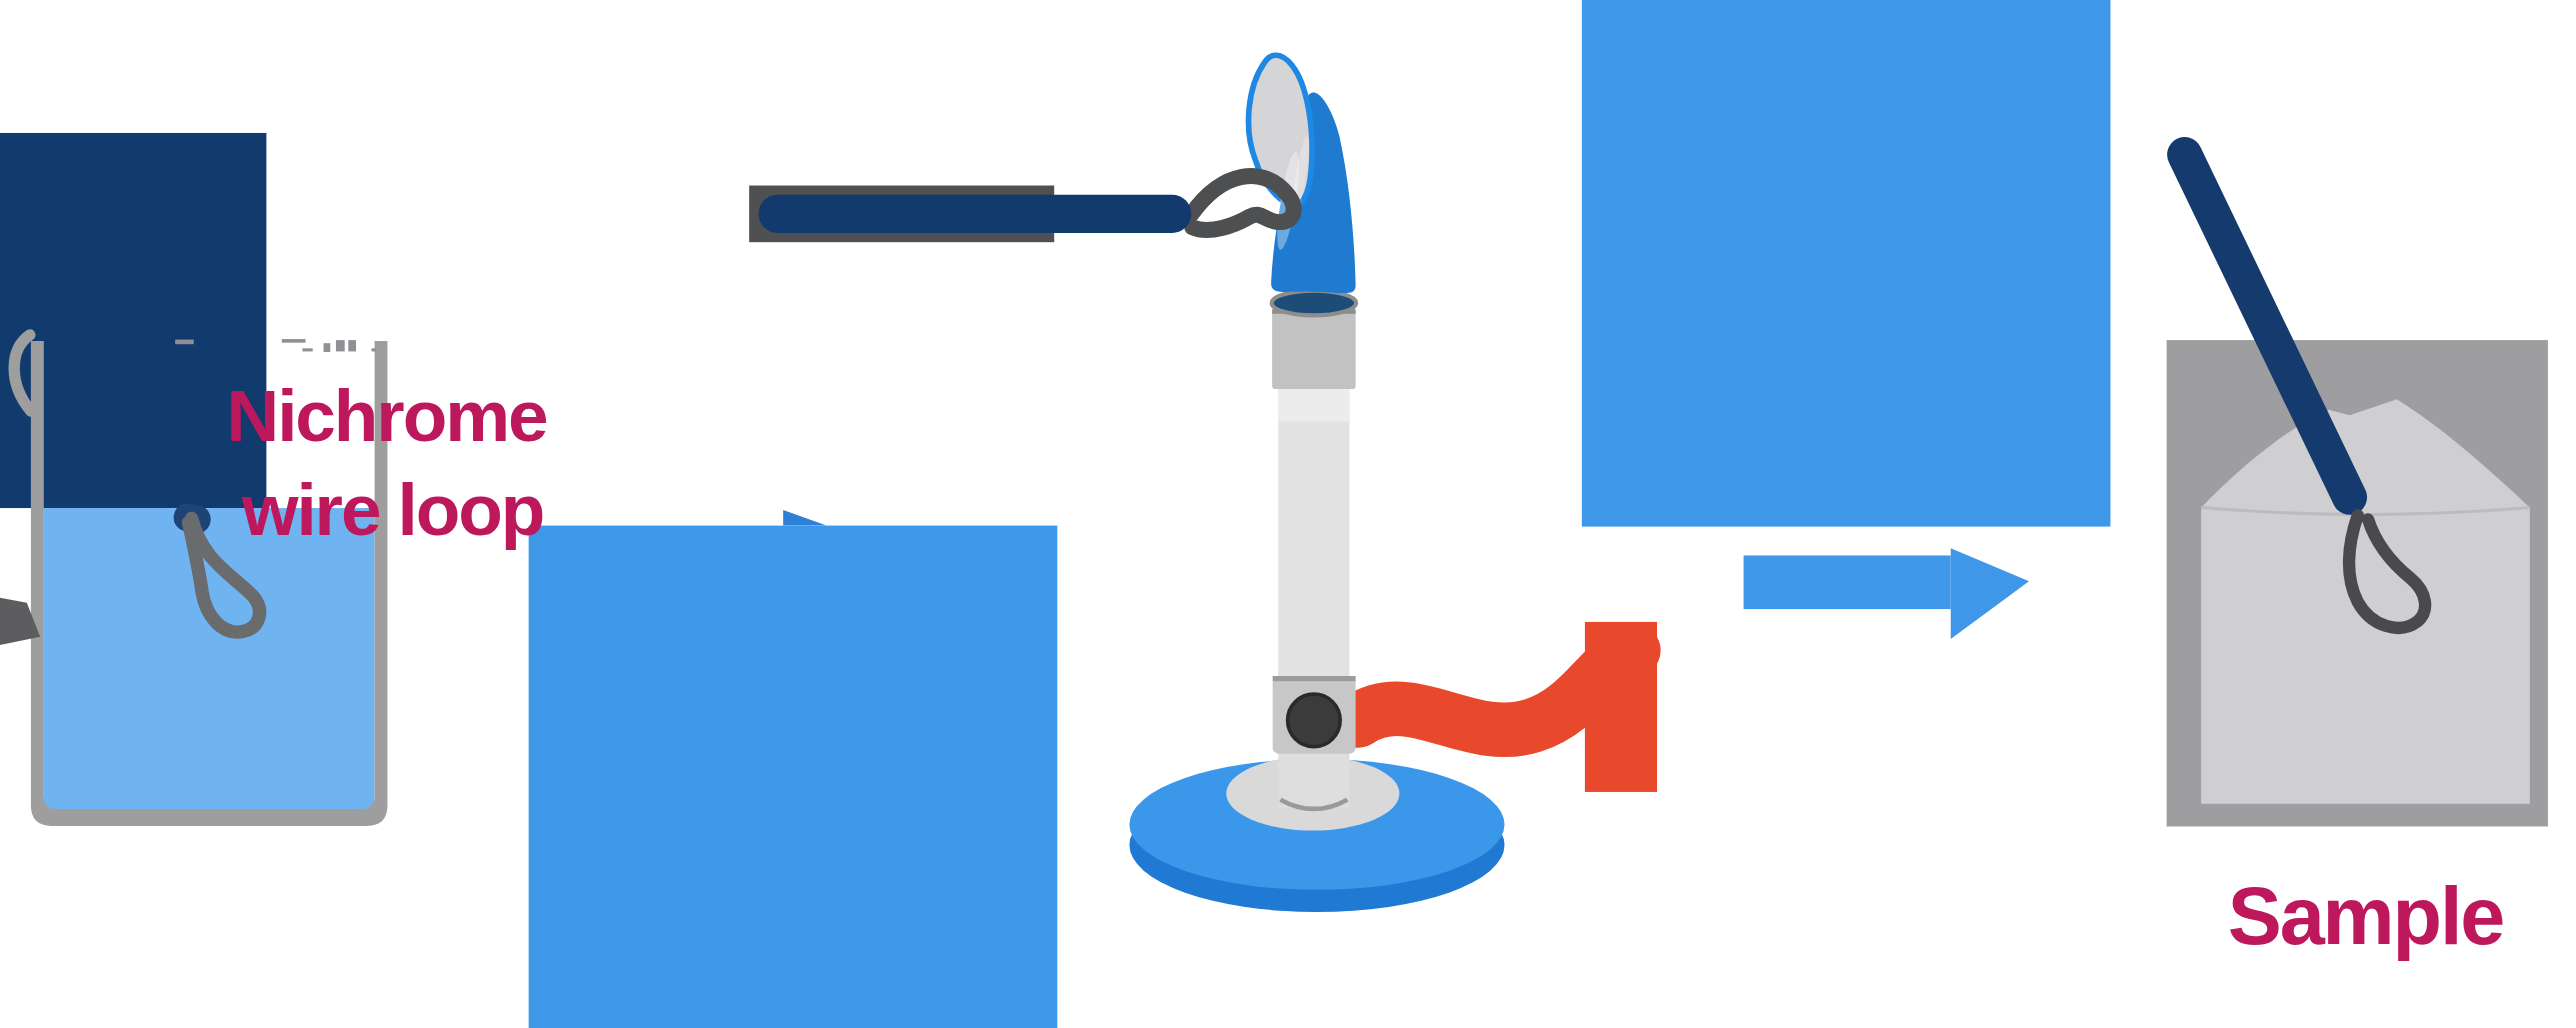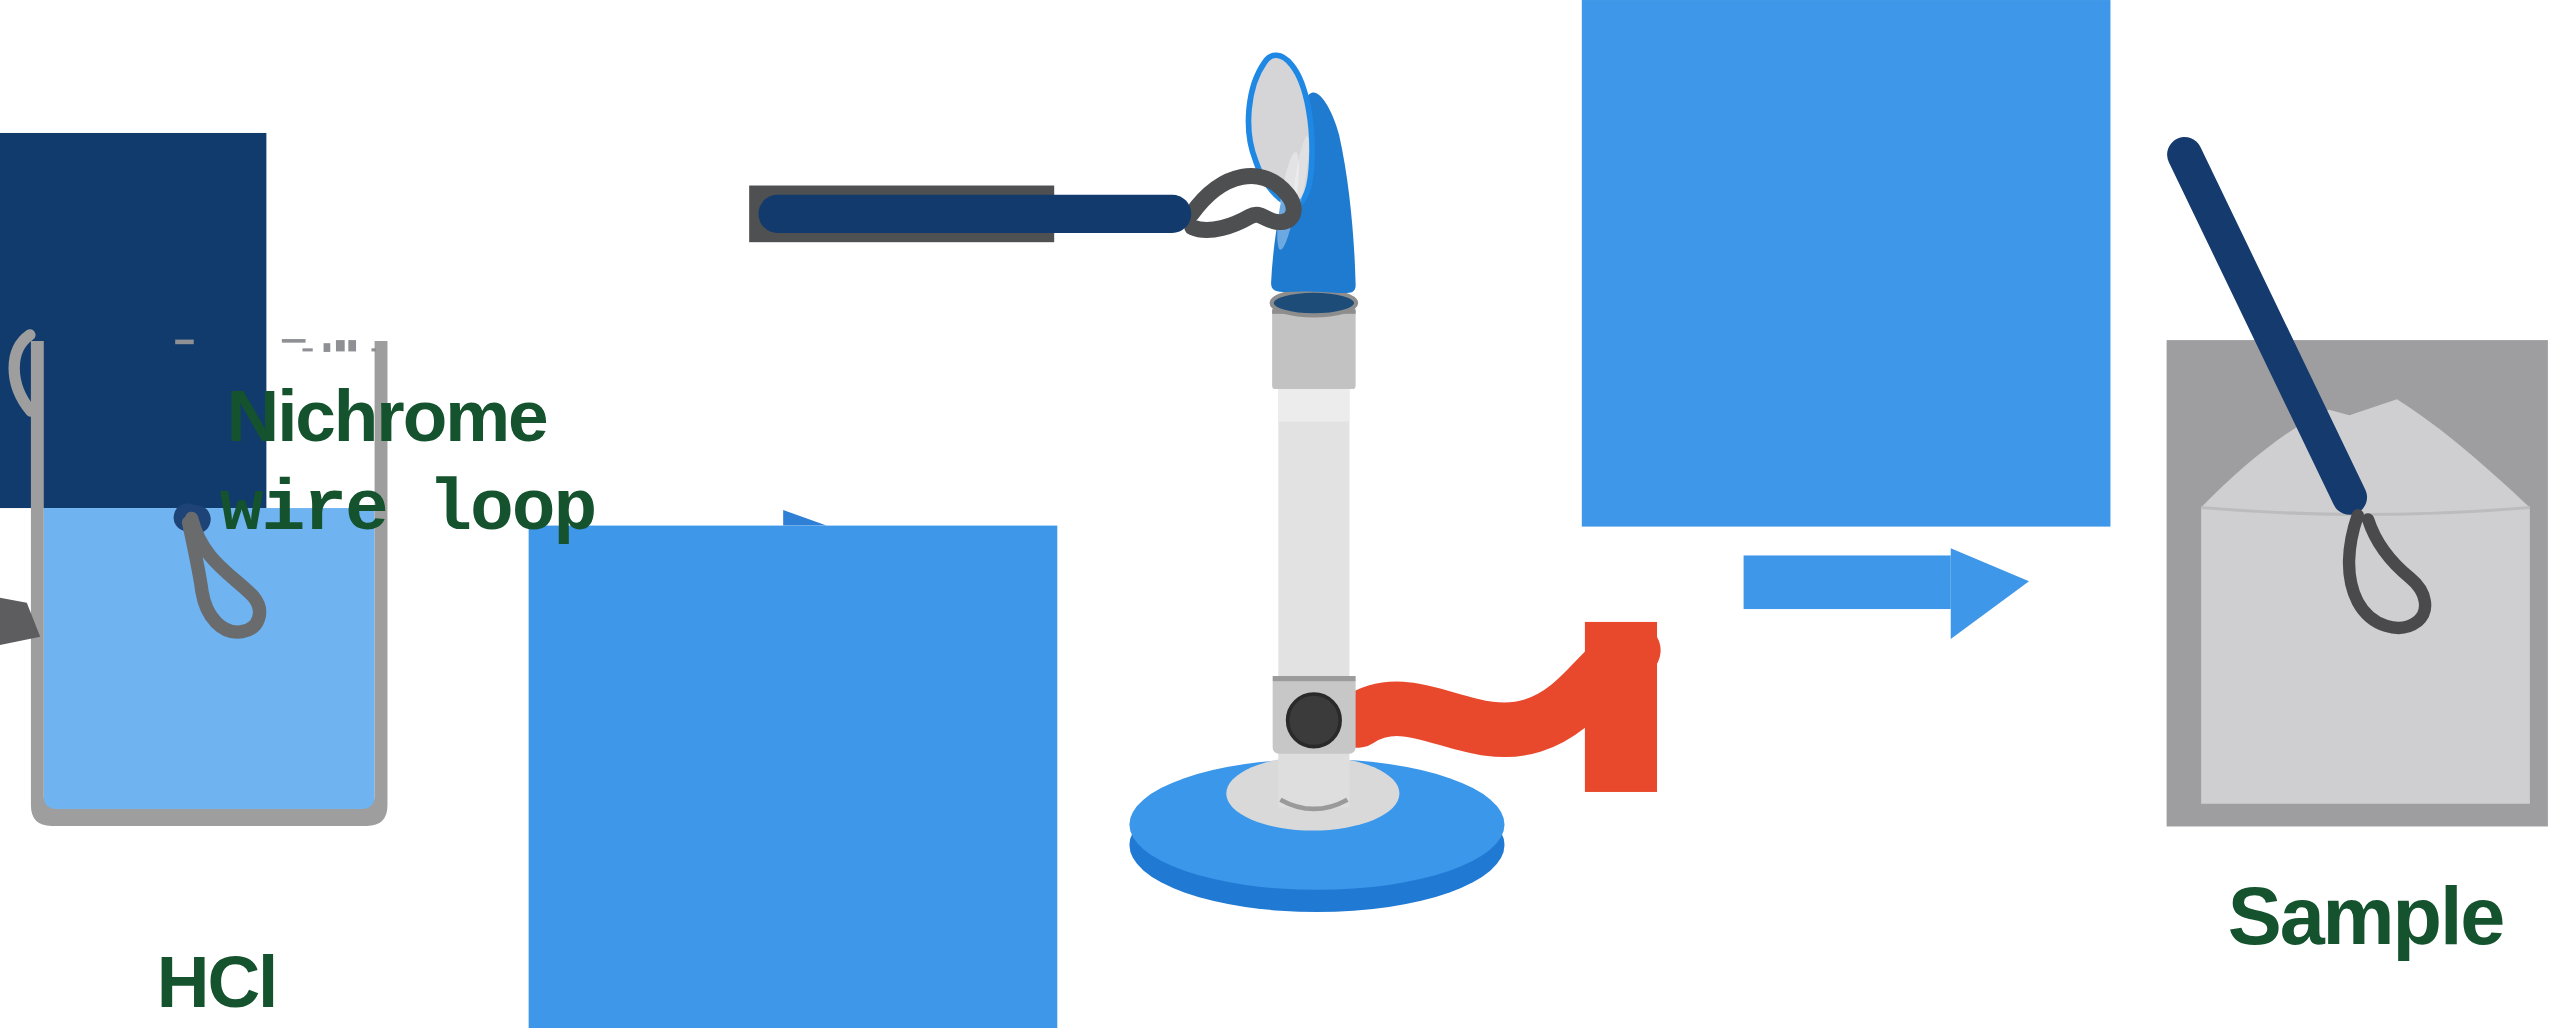--- a/index.html
+++ b/index.html
@@ -1,19 +1,19 @@
 <!DOCTYPE html>
 <html style="font-size:8.2px"><head>
 <meta charset="utf-8">
 <style>
   html,body{margin:0;padding:0;background:#ffffff;}
   #canvas{position:relative;width:3768px;height:1029px;background:#ffffff;overflow:hidden;
           font-family:"Liberation Sans", sans-serif;}
   #scene{position:absolute;left:0;top:0;width:3768px;height:1029px;}
-  .label{position:absolute;color:#14532d;font-weight:700;font-size:73px;letter-spacing:-2.1px;
+  .label{position:absolute;color:#be185d;font-weight:700;font-size:73px;letter-spacing:-2.1px;
          text-align:center;white-space:nowrap;line-height:1;}
   .label.big{font-size:81px;}
 </style>
 </head>
 <body>
 
 <div id="canvas">
 
   <svg id="scene" viewBox="0 0 7313 1997" xmlns="http://www.w3.org/2000/svg">
 
@@ -126,19 +126,18 @@
 
       <path d="M6412,413 C6472,330 6552,316 6598,377 C6615,402 6608,425 6584,427
                C6558,429 6548,406 6526,418 C6496,435 6448,453 6414,438" stroke="#47484a" stroke-width="31" fill="none" stroke-linecap="round"></path>
 
       <rect x="5555" y="378" width="720" height="72" rx="36" fill="#11386b"></rect>
       <rect x="6237" y="378" width="175" height="72" fill="#1b2c44"></rect>
     </g>
   </svg>
 
   <div class="label" style="left:170px;top:379px;width:433px;">Nichrome</div>
-  <div class="label" style="left:191px;top:473px;width:433px;font-family:Liberation Mono, monospace;">wire loop</div>
+  <div class="label" style="left:176px;top:473px;width:433px;">wire loop</div>
 
-  <div class="label" style="left:0px;top:945px;width:433px;">HCl</div>
 
   <div class="label big" style="left:2149px;top:876px;width:433px;">Sample</div>
 </div>
 
 
 </body></html>

